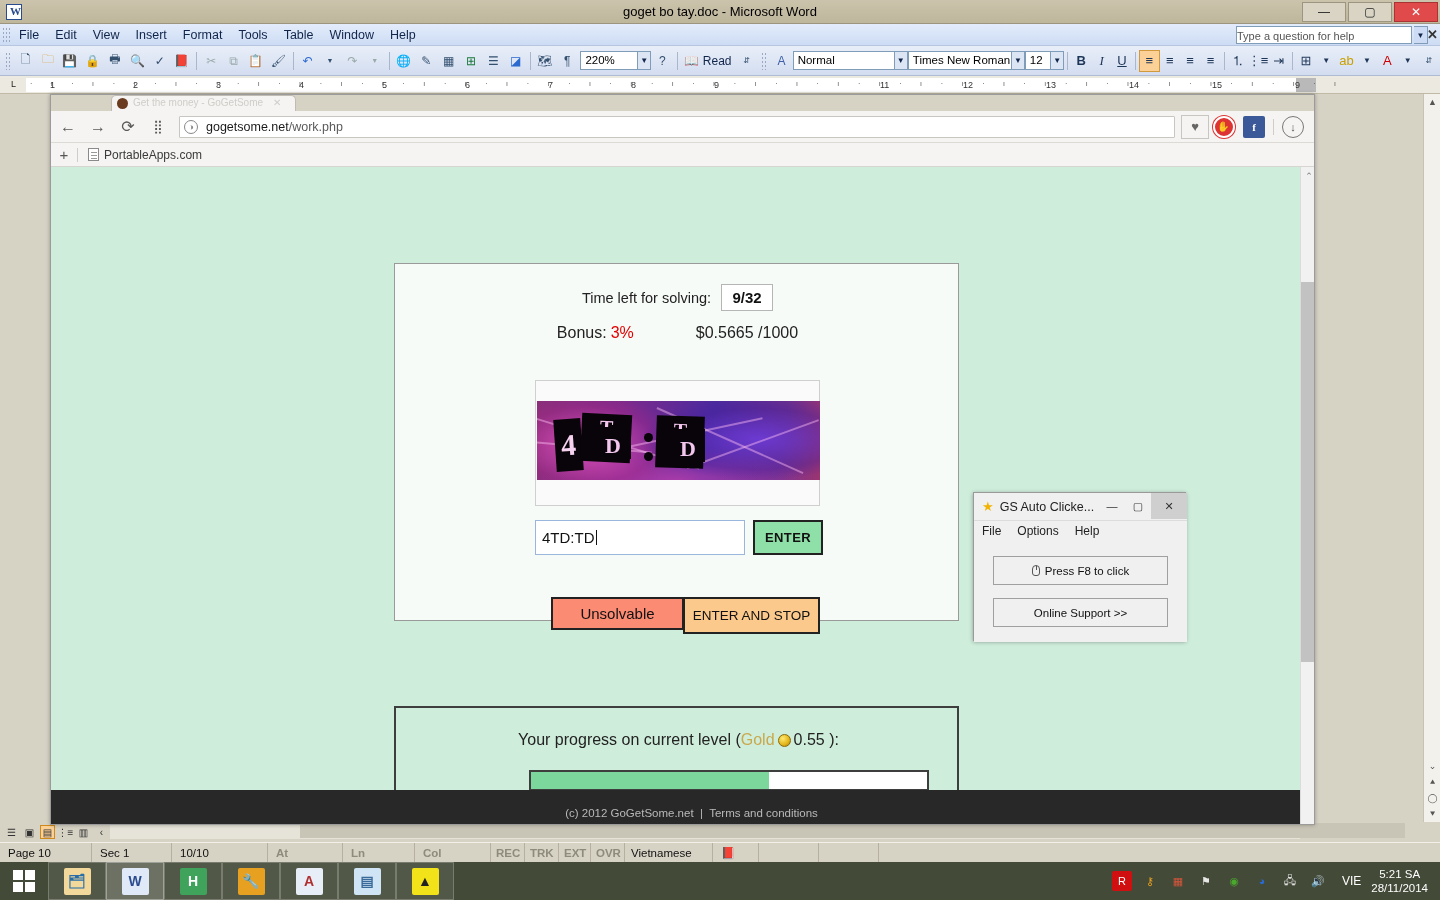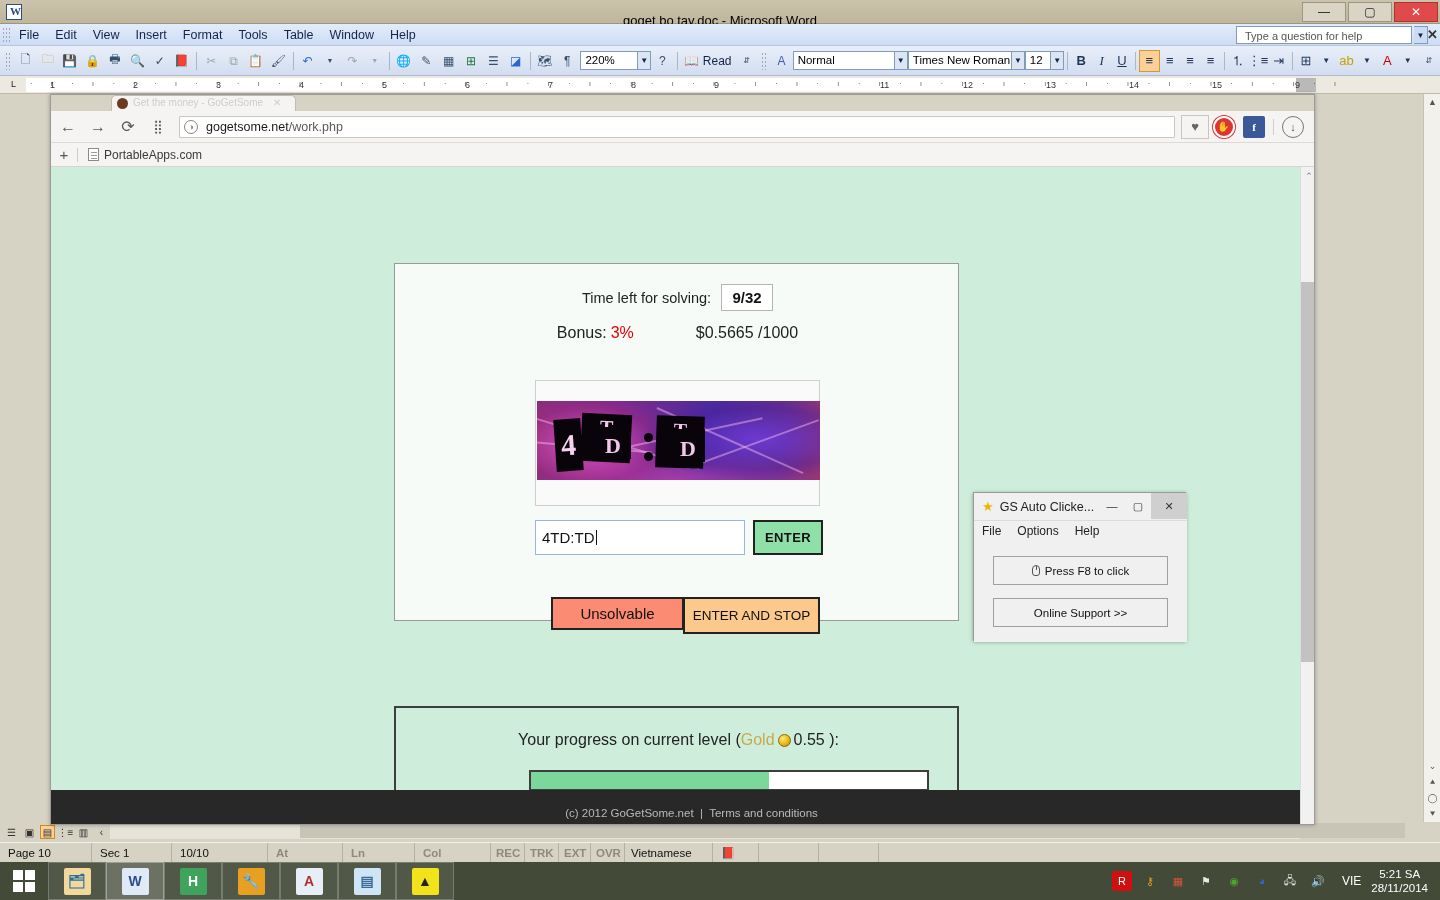--- a/index.html
+++ b/index.html
@@ -23,21 +23,21 @@
   .word-icon-doc {
     position:absolute; left:6px; top:4px; width:16px; height:16px;
     background:#fff; border:1px solid #2a4b8d;
   }
   .word-icon-doc::after{
     content:"W"; position:absolute; left:3px; top:0px; font-size:11px;
     font-weight:bold; color:#2a4b8d; font-family:"Liberation Serif", serif;
   }
   .word-title {
     position:absolute; left:0; top:0; width:1440px; height:24px;
-    line-height:24px; text-align:center; font-size:13px; color:#000;margin-top:9px;
+    line-height:24px; text-align:center; font-size:13px; color:#000;
   }
   .wbtns { position:absolute; right:2px; top:2px; display:flex; gap:2px; }
   .wbtn {
     width:44px; height:20px; background:#d9d4c4; border:1px solid #9d957f;
     display:flex; align-items:center; justify-content:center;
     font-size:12px; color:#222;
   }
   .wbtn.close { background:#e04a4a; color:#fff; border-color:#a33; }
 
   .word-menubar {
@@ -46,21 +46,21 @@
     border-bottom:1px solid #b6c6e0;
     display:flex; align-items:center;
   }
   .menu-grip { width:9px; height:16px; margin-left:2px;
     background-image: radial-gradient(#9aa8c4 40%, transparent 41%);
     background-size:3px 4px; }
   .menu-item { padding:2px 8px; font-size:12.5px; color:#11254a; cursor:default; }
   .help-box {
     position:absolute; right:28px; top:2px; width:176px; height:18px;
     background:#fff; border:1px solid #7f9db9; font-size:11px;
-    color:#555; padding:2px 8px; line-height:14px; overflow:hidden;
+    color:#555; padding:2px 0; line-height:14px; overflow:hidden;
   }
   .help-arrow { position:absolute; right:12px; top:2px; width:14px; height:18px;
     background:#cddcf4; border:1px solid #7f9db9; border-left:none;
     font-size:8px; text-align:center; line-height:17px; color:#11254a;}
   .help-x { position:absolute; right:2px; top:3px; font-size:13px; color:#333; font-weight:bold;}
 
   .word-toolbar {
     position:absolute; left:0; top:46px; width:1440px; height:30px;
     background: linear-gradient(to bottom,#e9eff9 0%, #d3ddf0 100%);
     border-bottom:1px solid #aebbd2;

